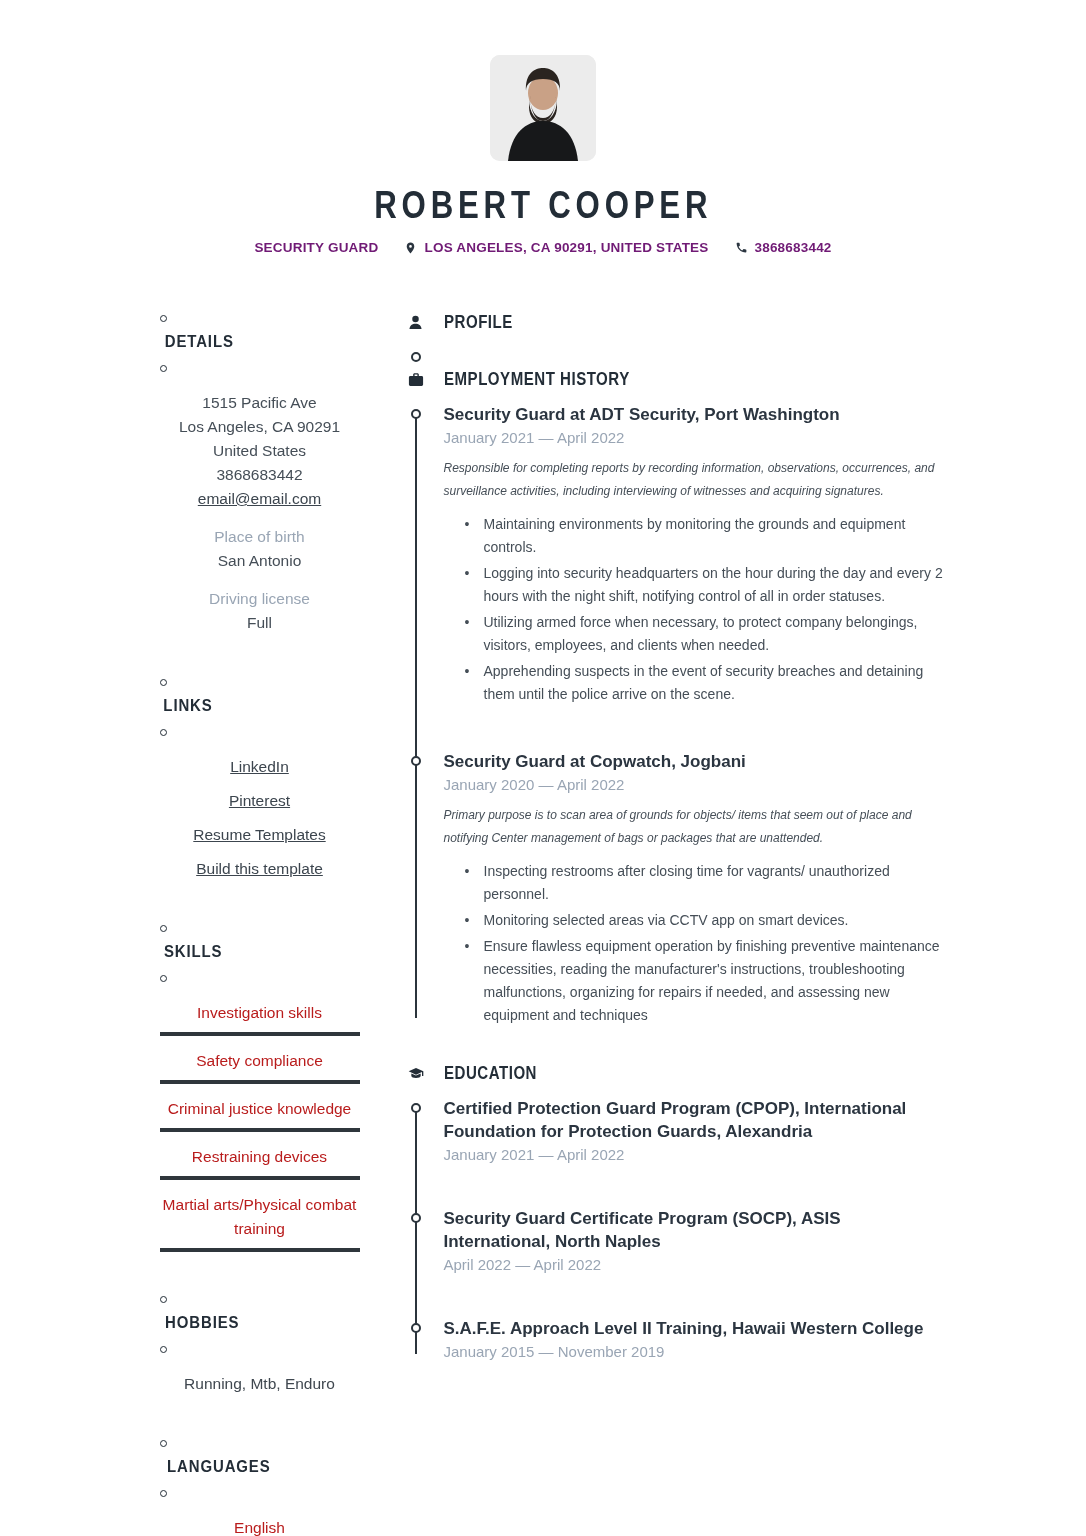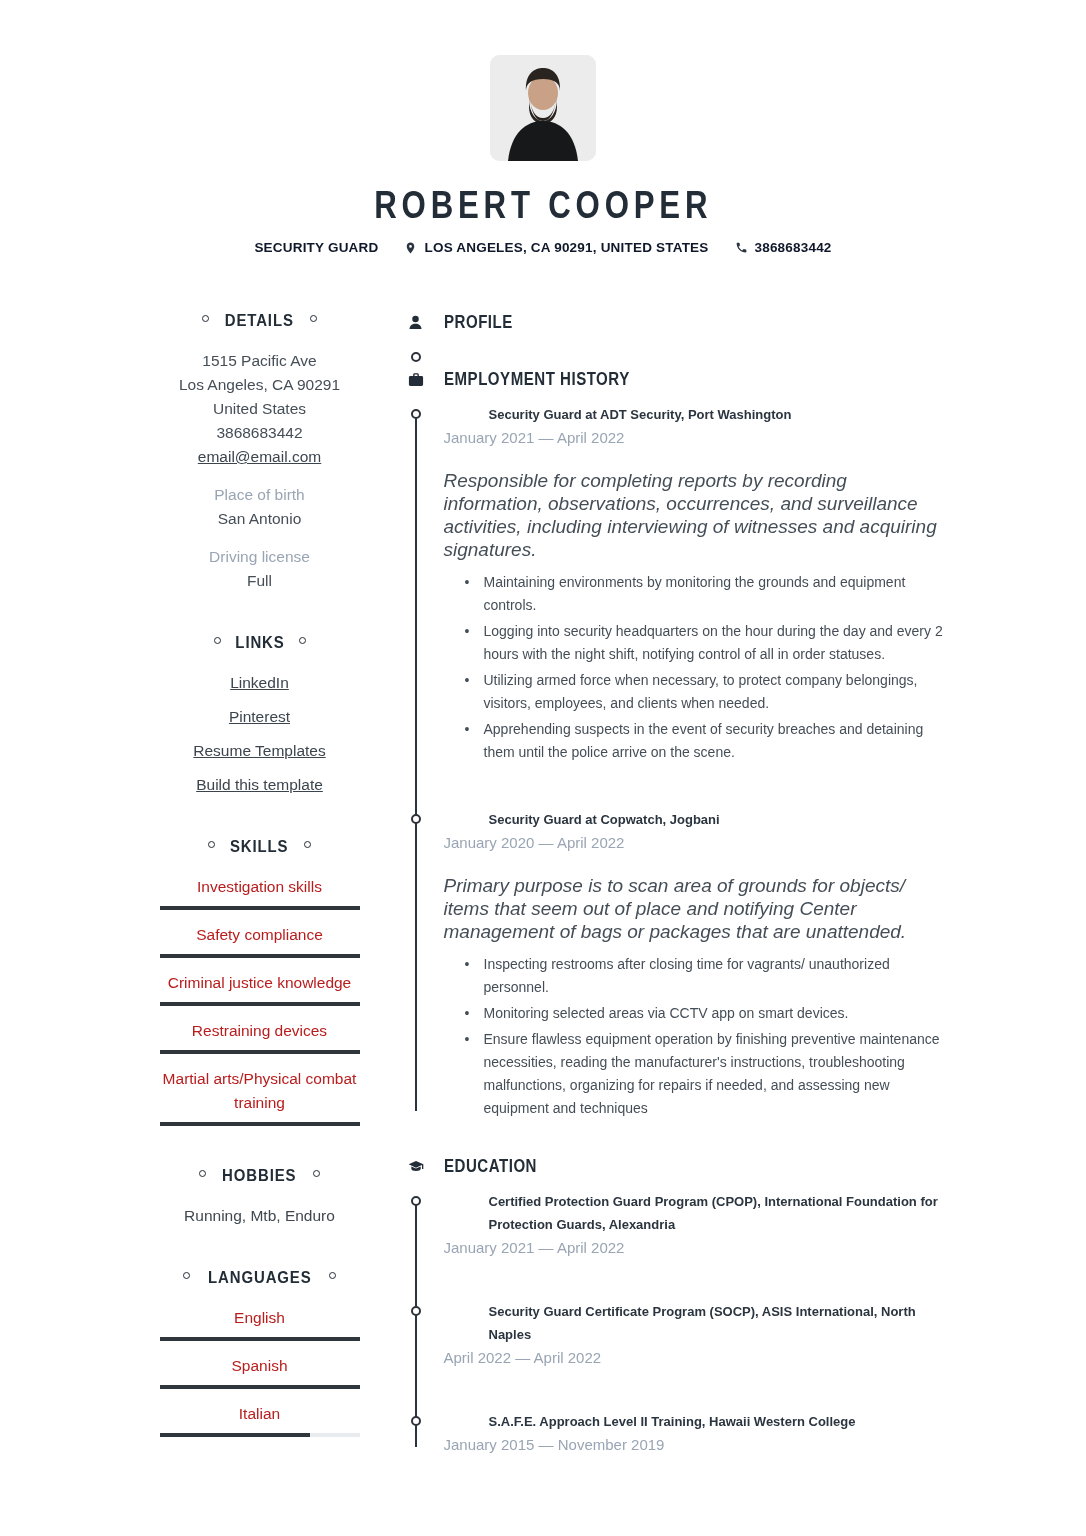--- a/index.html
+++ b/index.html
@@ -11,31 +11,31 @@
   
   .header { text-align:center; padding-top:55px; }
   .photo { width:106px; height:106px; border-radius:10px; overflow:hidden; margin:0 auto; background:#ececec; }
   .name { margin-top:22px; }
   .name span {
     display:inline-block; font-size:39px; font-weight:700; color:#232d37;
     letter-spacing:6px; transform:scaleX(0.8); transform-origin:center; white-space:nowrap;
   }
   .contact-row {
     margin-top:13px; display:flex; justify-content:center; align-items:center; gap:26px;
-    font-size:13.5px; font-weight:700; color:#0f172a; letter-spacing:0.2px;
+    font-size:13.5px; font-weight:700; color:#701a75; letter-spacing:0.2px;
   }
   .contact-item { display:flex; align-items:center; gap:7px; }
   .contact-item svg { flex:0 0 auto; }
   
   .columns { display:flex; align-items:flex-start; margin-top:57px; }
   .sidebar { width:200px; margin-left:93px; text-align:center; font-size:15.5px; line-height:24px; }
   .main { flex:1; margin-left:47px; margin-right:76px; }
   
   .side-section { margin-bottom:41px; }
-  .side-title { display:flex; justify-content:center; align-items:flex-start; gap:11px; margin-bottom:19px; }
+  .side-title { display:flex; justify-content:center; align-items:flex-start; gap:11px; margin-bottom:19px;flex-direction:column; }
   .side-title .deco { width:7px; height:7px; border:1.8px solid #232d37; border-radius:50%; margin-top:3px; flex:0 0 auto; }
   .side-title .txt {
     display:inline-block; font-size:17px; font-weight:700; color:#232d37;
     letter-spacing:1px; transform:scaleX(0.88); transform-origin:center; line-height:18px;
   }
   .muted { color:#99a5b4; margin-top:14px; }
   .email-link, .side-link { color:#3c454e; }
   .side-link { display:block; margin-bottom:10px; }
   .meter { margin-bottom:13px; }
   .meter-label { color:#b91c1c; margin-bottom:7px; }
@@ -53,23 +53,23 @@
   .entries { position:relative; padding-left:37px; }
   .entries::before {
     content:""; position:absolute; left:8px; top:7px; bottom:9px; width:2px; background:#2b343c;
   }
   .entry { position:relative; padding-bottom:41px; }
   .entry:last-child { padding-bottom:0; }
   .marker {
     position:absolute; left:-33px; top:6px; width:10px; height:10px;
     border:2px solid #2b343c; border-radius:50%; background:#ffffff;
   }
-  .entry-title { font-size:13px; font-weight:700; color:#2b3540; line-height:23px;margin-left:45px; }
+  .entry-title { font-size:17px; font-weight:700; color:#2b3540; line-height:23px; }
   .entry-dates { color:#99a5b4; font-size:15px; line-height:23px; }
-  .entry-summary { font-style:italic; font-size:19px; line-height:23px; color:#454e57; margin-top:20px; }
+  .entry-summary { font-style:italic; font-size:12px; line-height:23px; color:#454e57; margin-top:8px; }
   .entry-bullets { list-style:none; margin-top:10px; padding-left:21px; }
   .bullet { position:relative; padding-left:19px; font-size:14px; line-height:23px; margin-bottom:3px; color:#454e57; }
   .bullet::before { content:"•"; position:absolute; left:0; top:0; color:#454e57; }
   .profile-only .entry-summary { margin-top:0; }
 </style>
 </head>
 <body>
 
 <div class="page">
 

